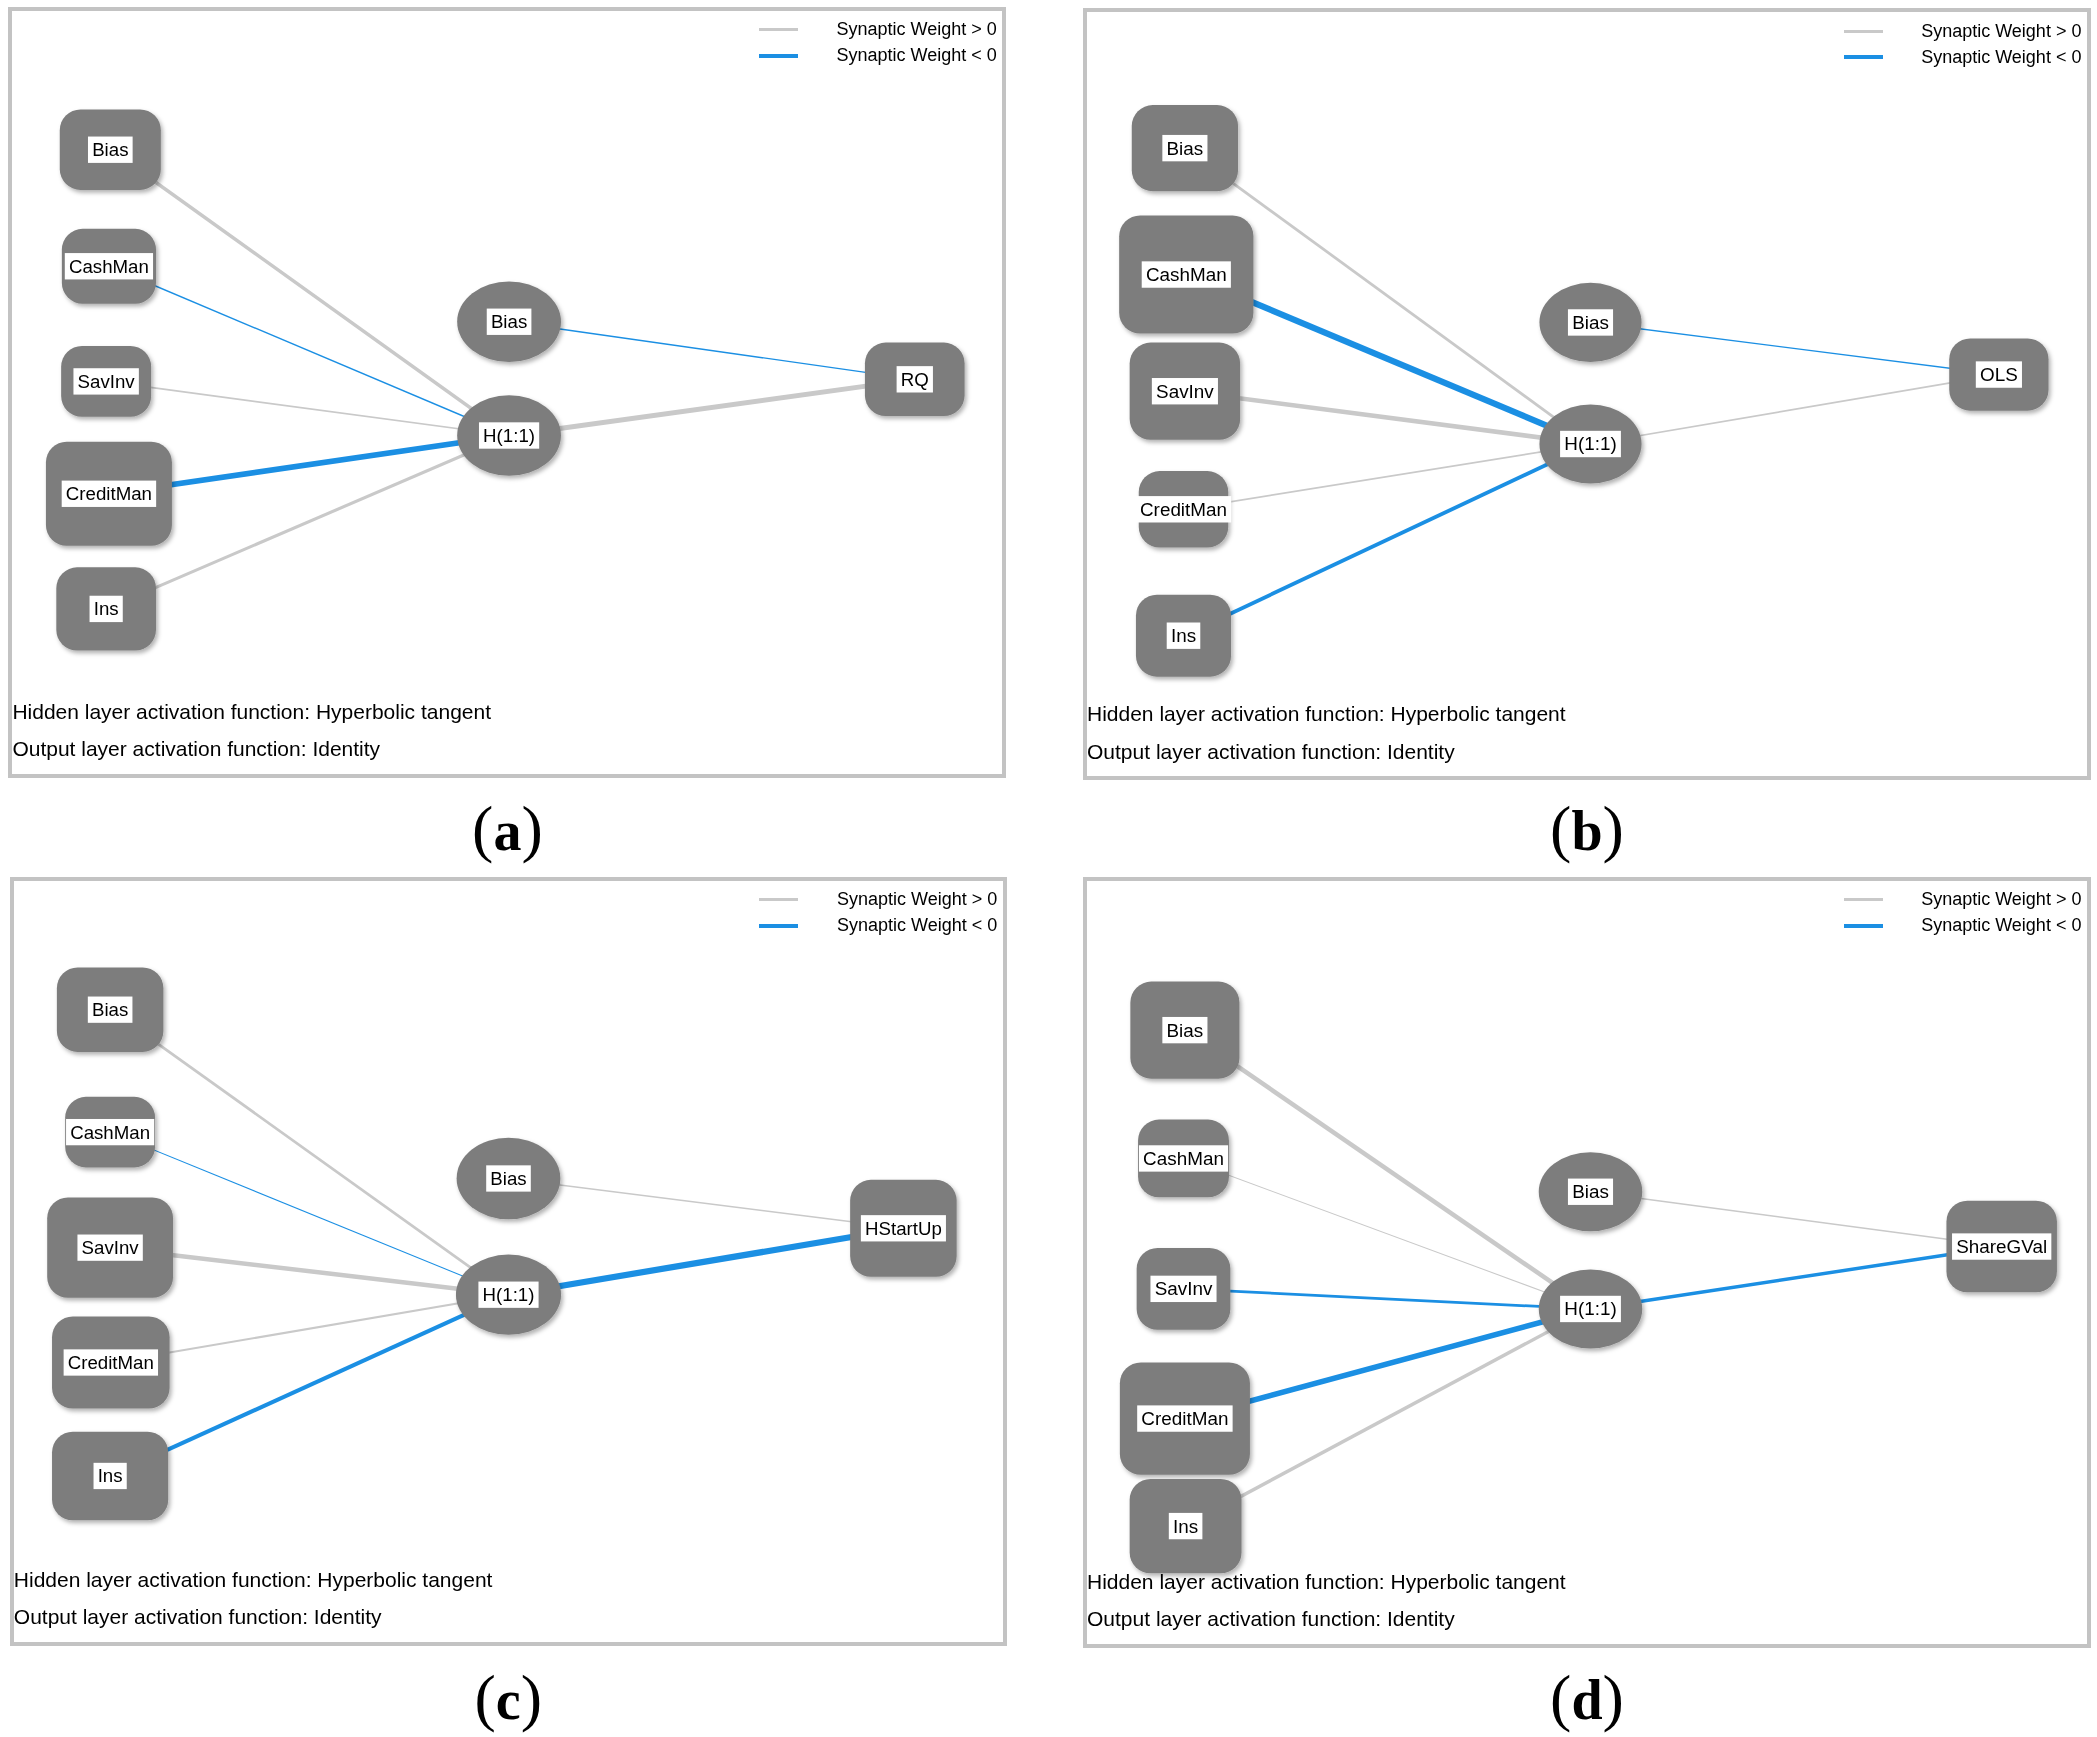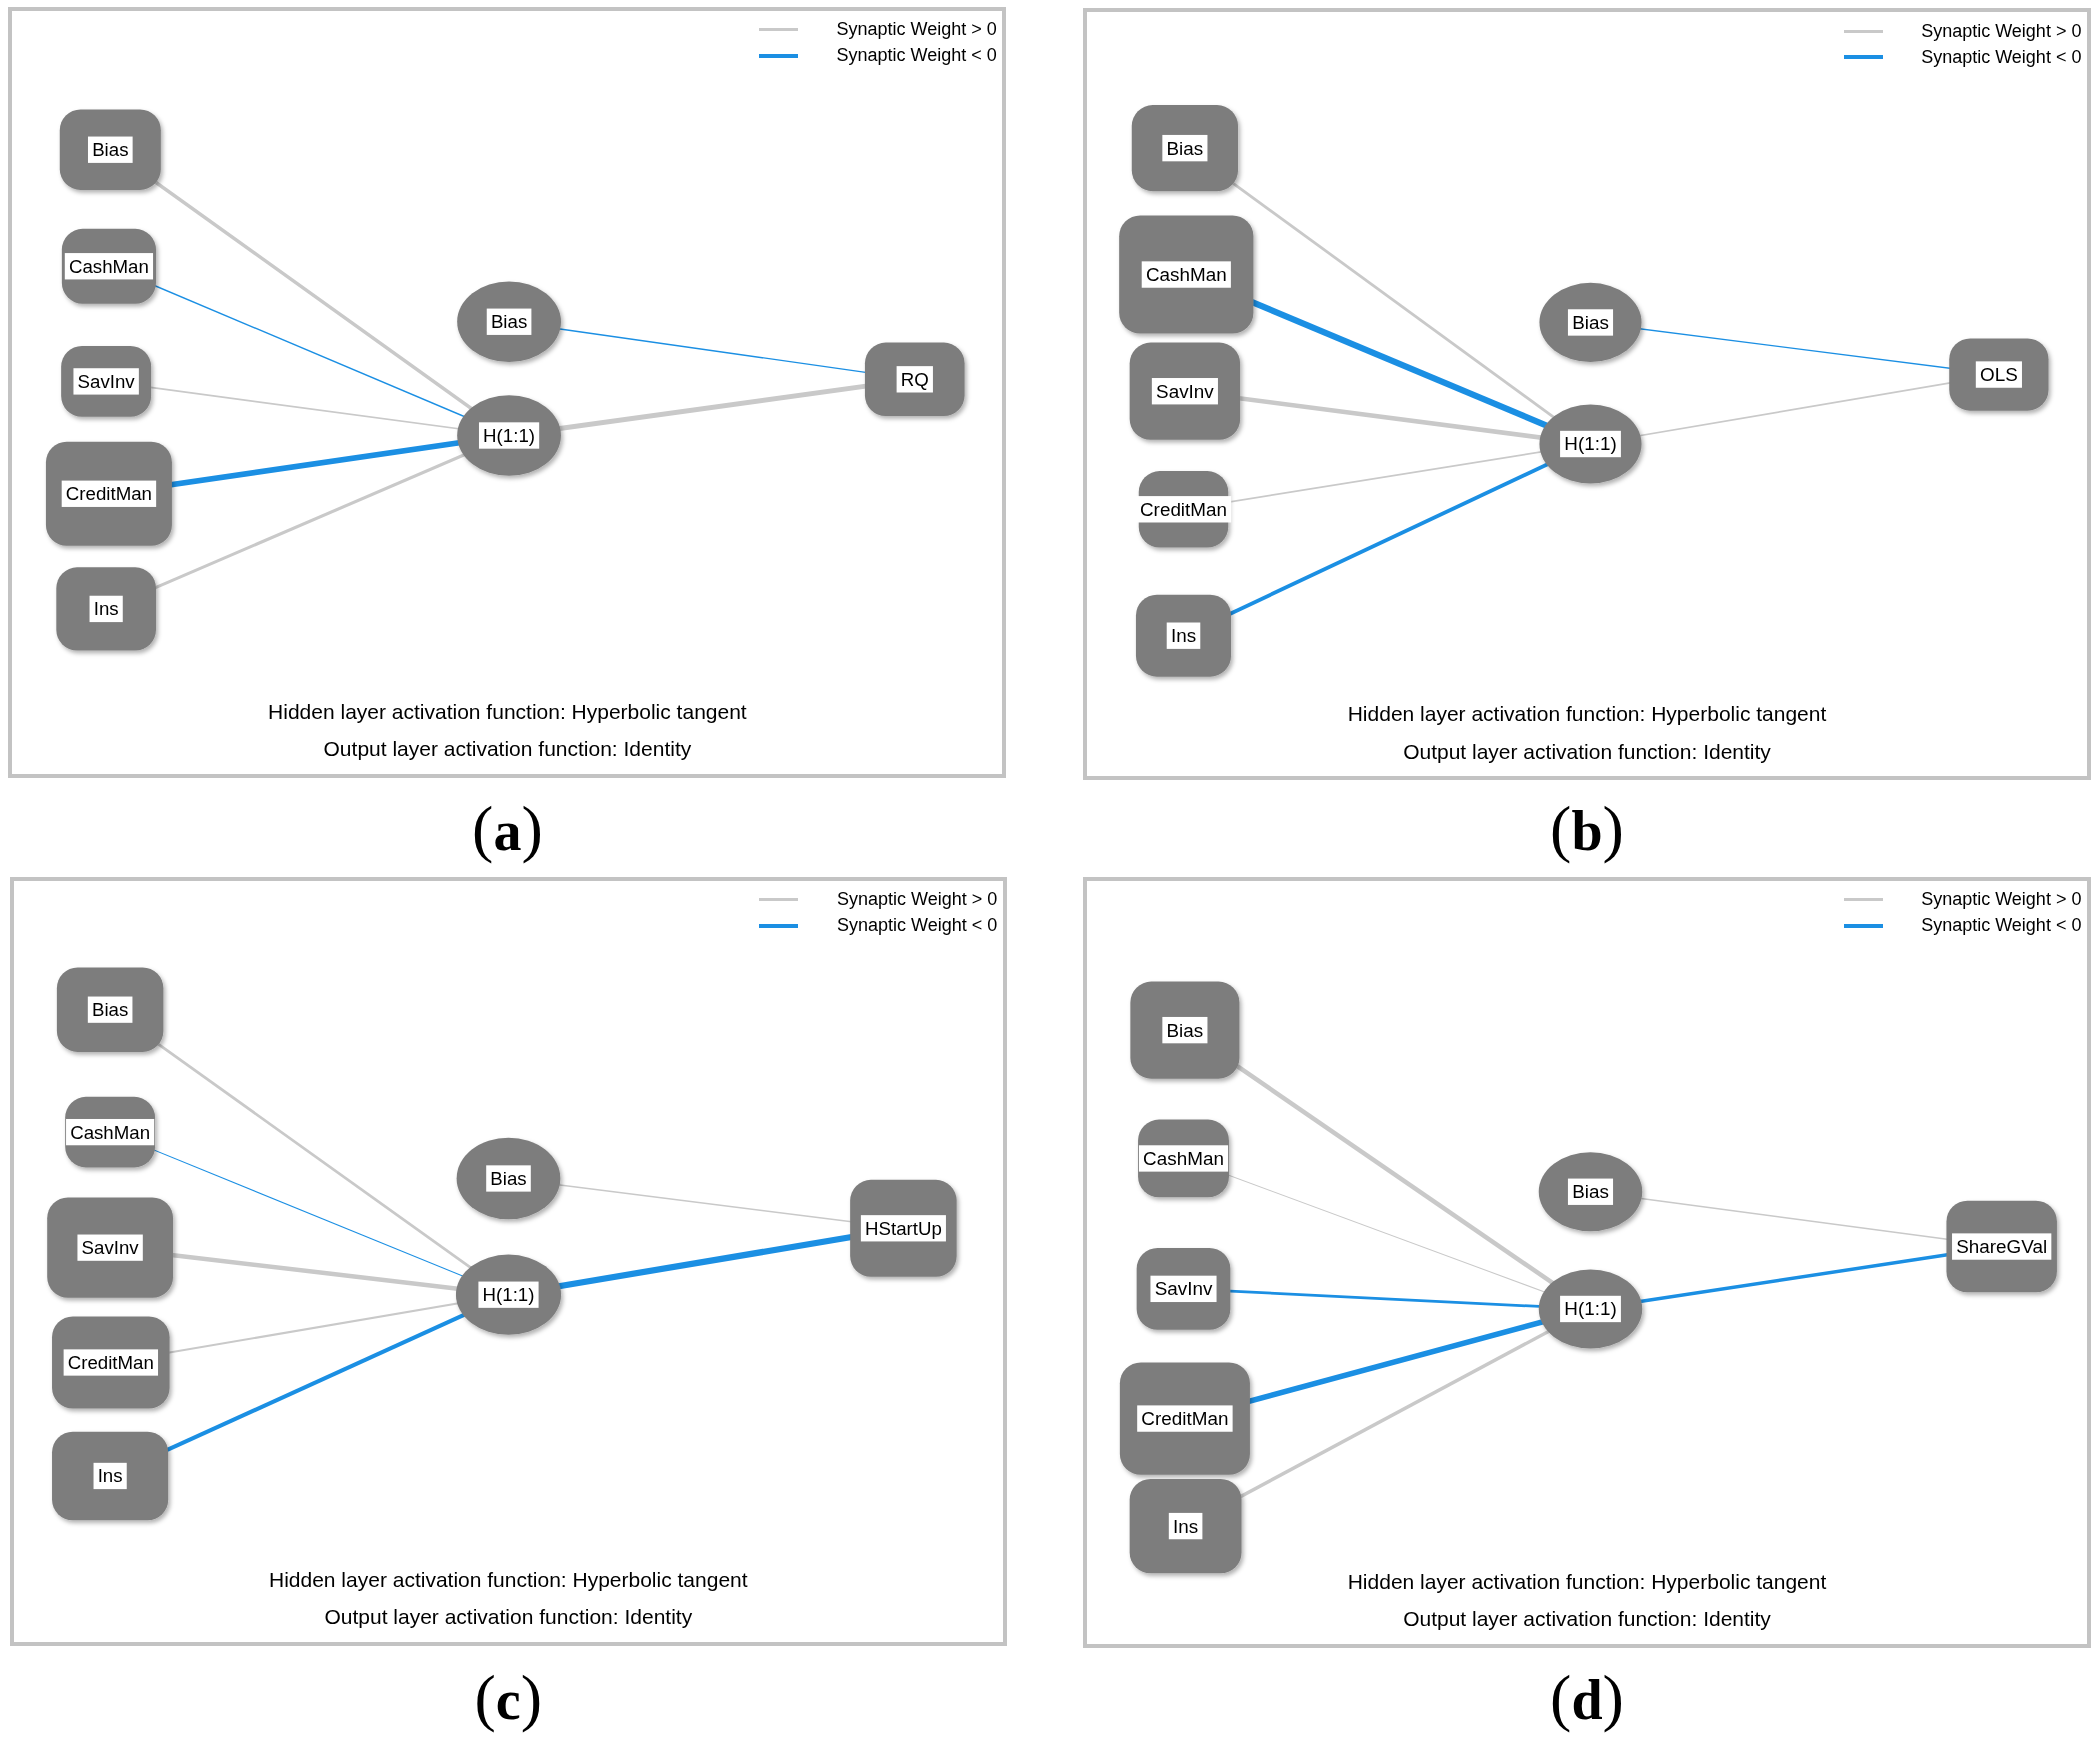--- a/index.html
+++ b/index.html
@@ -10,21 +10,21 @@
   .panel-b{left:1083px;top:8.4px;width:1008px;height:772px;}
   .panel-c{left:9.8px;top:877px;width:997px;height:769px;}
   .panel-d{left:1083px;top:877px;width:1008px;height:771px;}
   .net-svg{position:absolute;left:0;top:0;width:100%;height:100%;}
   .legend{position:absolute;top:8.4px;right:5.6px;display:flex;flex-direction:column;gap:4.9px;}
   .legend-row{display:flex;align-items:center;justify-content:flex-end;gap:33px;}
   .legend-line{display:inline-block;width:39px;margin-right:5.6px;}
   .legend-line.pos{height:2.8px;background:#c9c9c9;}
   .legend-line.neg{height:3.5px;background:#1b8fe3;}
   .legend-text{font-size:18px;color:#000;white-space:nowrap;}
-  .note{position:absolute;left:0;width:100%;text-align:center;font-size:21px;color:#000;}
+  .note{position:absolute;left:0;width:100%;text-align:left;font-size:21px;color:#000;}
   .note-hidden{bottom:50px;}
   .note-output{bottom:12.6px;margin-top:41px;}
   .caption{position:absolute;text-align:center;color:#000;
            font-family:"Liberation Serif", serif;line-height:84px;}
   .caption .paren{font-weight:400;font-size:64px;}
   .caption .letter{font-weight:700;font-size:56px;}
   .caption-a{left:8.4px;top:787px;width:998px;}
   .caption-b{left:1083px;top:787px;width:1008px;}
   .caption-c{left:9.8px;top:1656px;width:997px;}
   .caption-d{left:1083px;top:1656px;width:1008px;}

